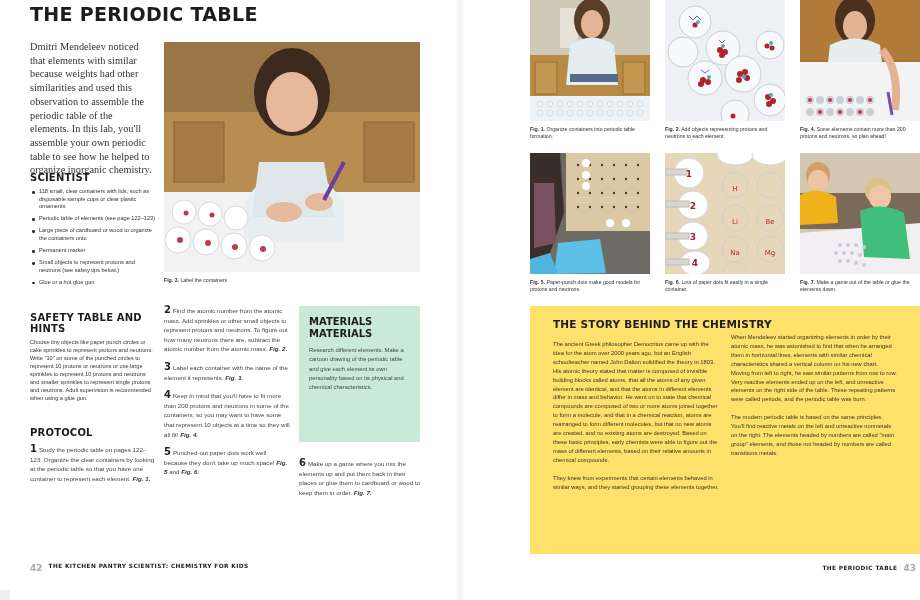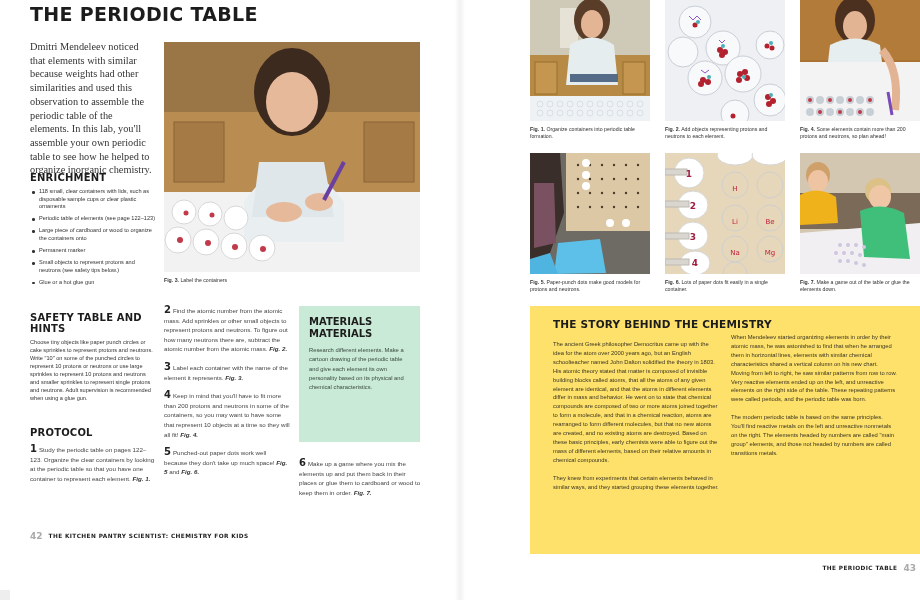--- a/index.html
+++ b/index.html
@@ -39,21 +39,21 @@
   .cap-main { position: absolute; left: 164px; top: 277px; width: 250px; }
 
   .col2 { position: absolute; left: 164px; top: 305px; width: 126px; }
   .col2 .step { margin-bottom: 8px; }
 
   .creative { position: absolute; left: 299px; top: 306px; width: 121px; height: 136px; background: #c9ead6; padding: 10px 10px; }
   .creative h3 { font-family: "DejaVu Sans", sans-serif; font-weight: bold; font-size: 10px; line-height: 11.5px; color: #1c1c1c; }
   .creative p { margin-top: 7px; font-size: 5.8px; line-height: 9.3px; color: #3a4a40; }
   .step6 { position: absolute; left: 299px; top: 458px; width: 124px; }
 
-  .footer-left { position: absolute; left: 30px; top: 531px; display: flex; align-items: center; gap: 6px; }
+  .footer-left { position: absolute; left: 30px; top: 563px; display: flex; align-items: flex-start; gap: 6px; }
   .page-num { font-family: "DejaVu Sans", sans-serif; font-size: 9px; color: #aaa; font-weight: bold; }
   .running-head { font-family: "DejaVu Sans", sans-serif; font-weight: bold; font-size: 5.8px; letter-spacing: 0.4px; color: #1c1c1c; }
   .footer-right { position: absolute; right: 4px; top: 563px; display: flex; align-items: center; gap: 6px; }
 
   .photo { position: absolute; overflow: hidden; }
   .cap-small { position: absolute; width: 122px; }
 
   .story { position: absolute; left: 530px; top: 306px; width: 390px; height: 248px; background: #fde16b; padding: 12px 23px; }
   .story h2 { font-family: "DejaVu Sans", sans-serif; font-weight: bold; font-size: 10.5px; color: #1c1c1c; letter-spacing: 0.2px; }
   .story .cols { display: flex; gap: 12px; margin-top: 10px; }
@@ -68,21 +68,21 @@
 
 <div class="page-left"></div>
 <div class="page-right"></div>
 <div class="gutter"></div>
 
 <h1 class="page-title">THE PERIODIC TABLE</h1>
 
 <p class="intro">Dmitri Mendeleev noticed that elements with similar because weights had other similarities and used this observation to assemble the periodic table of the elements. In this lab, you'll assemble your own periodic table to see how he helped to organize inorganic chemistry.</p>
 
 <div class="materials">
-  <h3 class="sec">ENRICHMENT</h3>
+  <h3 class="sec">SCIENTIST</h3>
   <ul>
     <li>118 small, clear containers with lids, such as disposable sample cups or clear plastic ornaments</li>
     <li>Periodic table of elements (see page 122–123)</li>
     <li>Large piece of cardboard or wood to organize the containers onto</li>
     <li>Permanent marker</li>
     <li>Small objects to represent protons and neutrons (see safety tips below.)</li>
     <li>Glue or a hot glue gun</li>
   </ul>
 </div>
 

